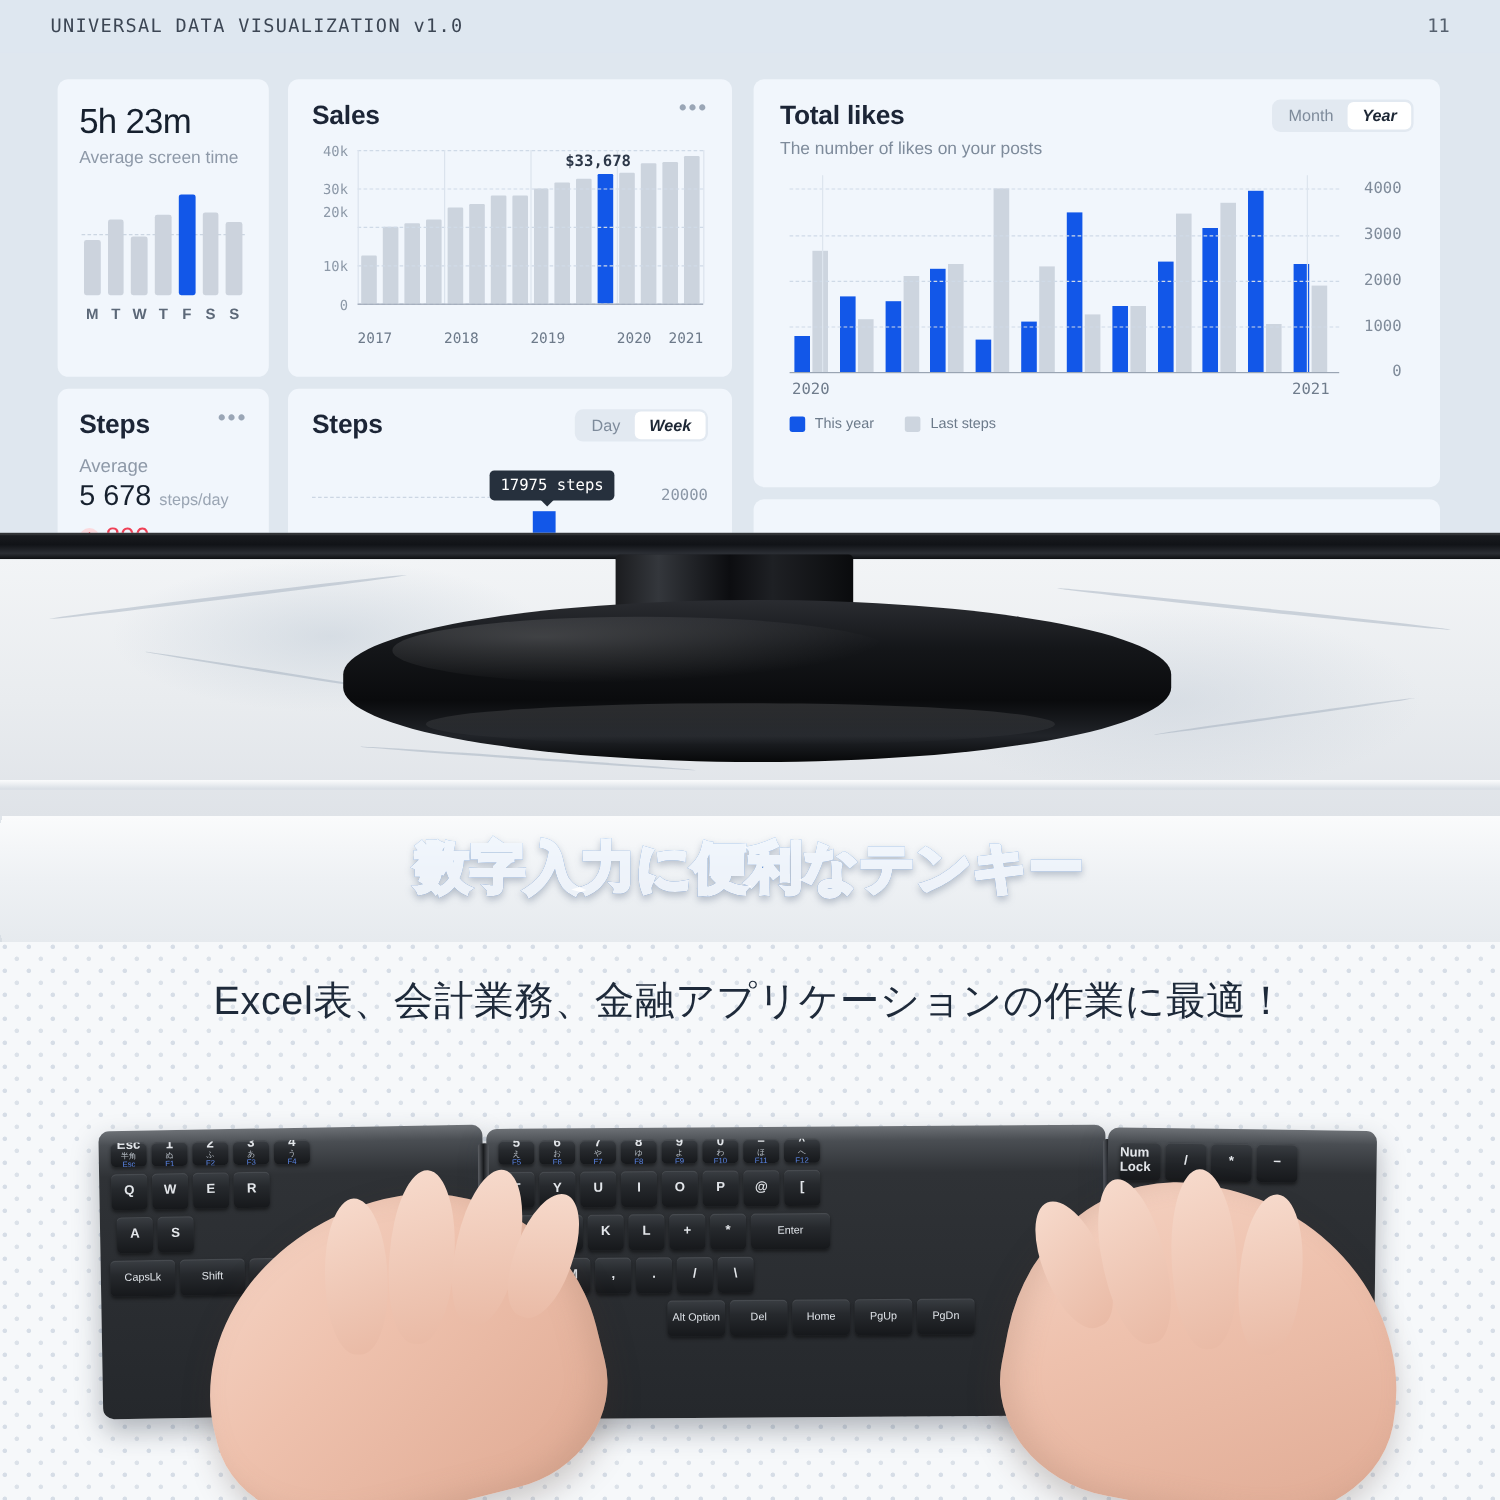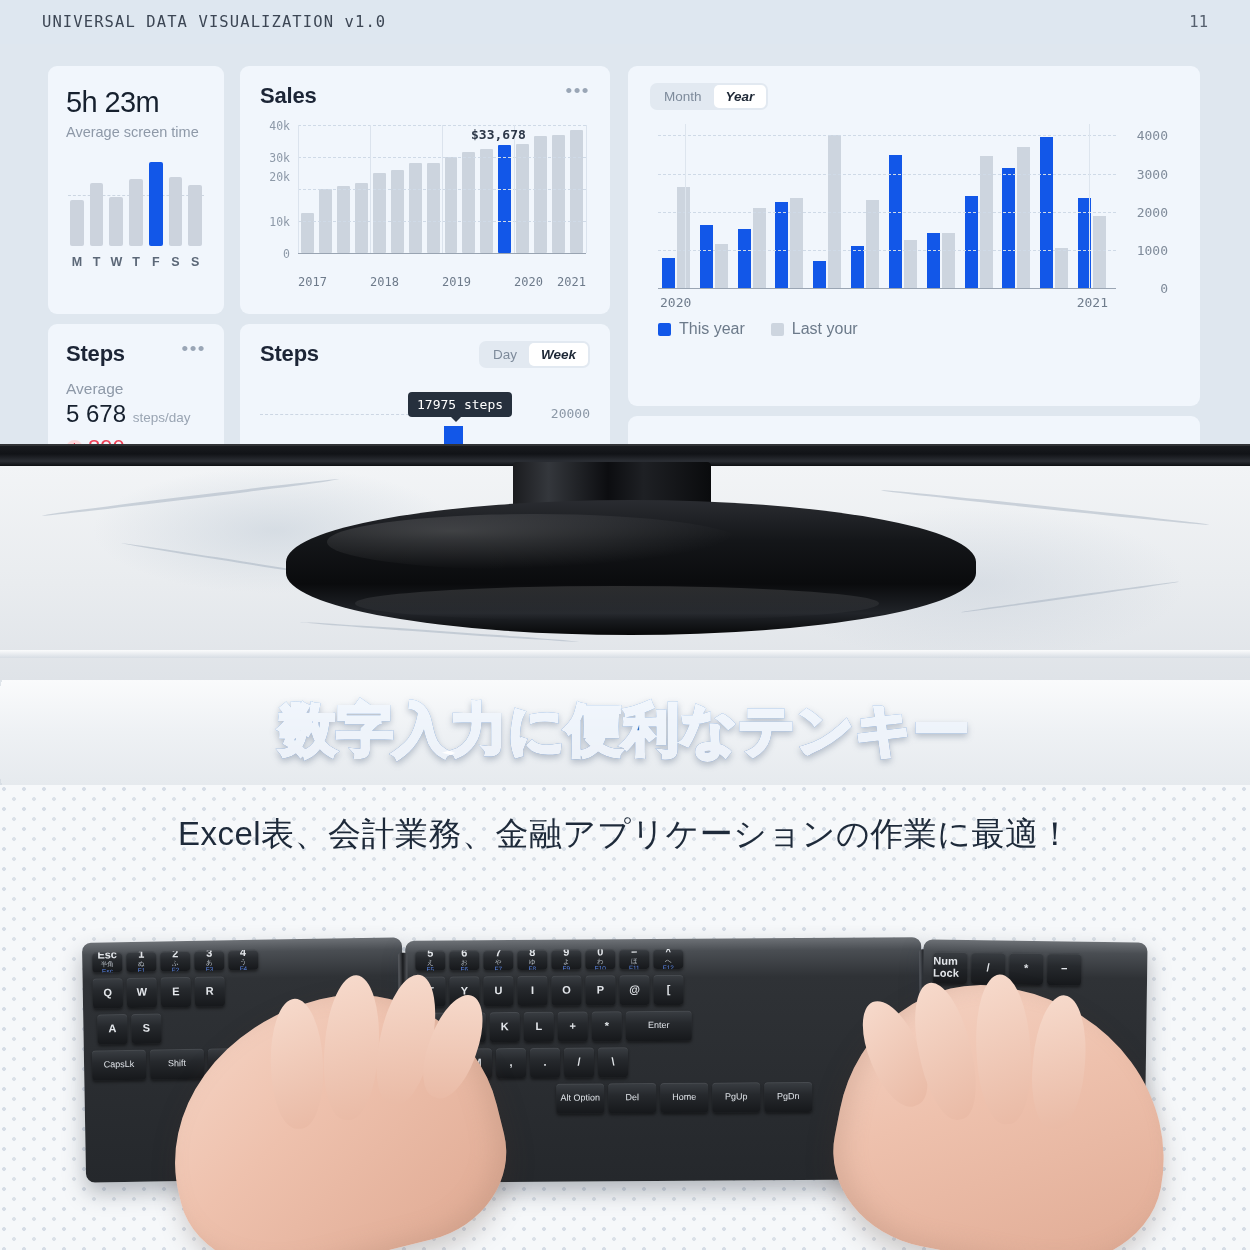--- a/index.html
+++ b/index.html
@@ -109,21 +109,21 @@
   .lk-axis { position: absolute; left: 8px; right: 62px; bottom: 35px; border-bottom: 1.6px solid #9aa5b3; }
   .lk-groups { position: absolute; left: 0; right: 0; top: 0; bottom: 0;
                display: flex; align-items: flex-end; justify-content: space-between; padding: 0 4px; }
   .lk-grp { display: flex; align-items: flex-end; gap: 2px; width: 34px; }
   .lk-b { width: 13px; border-radius: 0; }
   .lk-b.cur { background: #1257e8; }
   .lk-b.prv { background: #cdd5df; }
   .lk-xl { position: absolute; bottom: 14px; font-family: "DejaVu Sans Mono", monospace;
            font-size: 13px; color: #6f7c8c; }
   .lk-legend { position: absolute; left: 8px; bottom: -14px; display: flex; gap: 26px; align-items: center; }
-  .lk-legend div { display: flex; align-items: center; gap: 8px; font-size: 16px; color: #6c7a8a; }
+  .lk-legend div { display: flex; align-items: center; gap: 8px; font-size: 12px; color: #6c7a8a; }
   .lk-sw { width: 13px; height: 13px; border-radius: 2px; }
 
   
   #card-partial { left: 628px; top: 372px; width: 572px; height: 40px; }
 
   
   #bezel {
     position: absolute; left: 0; top: 444px; width: 1250px; height: 22px;
     background: linear-gradient(180deg, #1b1d21 0%, #111317 45%, #2b2e34 78%, #0d0f12 100%);
   }
@@ -165,21 +165,21 @@
   #marble {
     position: absolute; left: 0; top: 680px; width: 1250px; height: 105px;
     background:
       linear-gradient(105deg, rgba(164,178,193,.30) 0 2px, transparent 2px 60px),
       linear-gradient(75deg, rgba(170,183,197,.24) 0 2px, transparent 2px 90px),
       linear-gradient(180deg, #fafbfc 0%, #eef1f4 50%, #e6eaee 100%);
     overflow: hidden;
   }
   #headline {
     position: absolute; left: 0; top: 693px; width: 1250px; text-align: center;
-    font-size: 56px; font-weight: 900; letter-spacing: 1px;
+    font-size: 45px; font-weight: 900; letter-spacing: 1px;
     background: linear-gradient(180deg, #5d9ae0 0%, #2f6fc4 45%, #1b4f9e 100%);
     -webkit-background-clip: text; background-clip: text; color: transparent;
     -webkit-text-stroke: 4px rgba(255,255,255,.92);
     paint-order: stroke fill;
     filter: drop-shadow(0 3px 3px rgba(60,80,110,.30));
   }
 
   
   #texture {
     position: absolute; left: 0; top: 785px; width: 1250px; height: 465px;
@@ -356,20 +356,24 @@
     <div class="sw-plot">
       <div class="sw-dash"></div>
       <div class="sw-y">20000</div>
       <div class="sw-tip">17975 steps</div>
       <div class="sw-bar"></div>
     </div>
   </div>
 
   <div class="card" id="card-likes">
     <div class="card-hdr">
+      <div>
+        <div class="c-title">Total likes</div>
+        <div class="c-sub">The number of likes on your posts</div>
+      </div>
       <div class="toggle" id="lk-toggle">
           <span>Month</span>
           <span class="on">Year</span>
         </div>
     </div>
     <div class="lk-plot">
       <div class="lk-inner" id="lk-inner">
         <div class="lk-groups" id="lk-groups">
             <div class="lk-grp">
               <div class="lk-b cur" style="height: 30.5116px;"></div>
@@ -437,21 +441,21 @@
       <div class="lk-axis"></div>
       <div class="lk-xl" style="left:10px">2020</div>
       <div class="lk-xl" style="right:70px">2021</div>
       <div class="lk-legend" id="lk-legend">
           <div>
             <span class="lk-sw" style="background: rgb(18, 87, 232);"></span>
             <span>This year</span>
           </div>
           <div>
             <span class="lk-sw" style="background: rgb(205, 213, 223);"></span>
-            <span>Last your</span>
+            <span>Last steps</span>
           </div>
         </div>
     </div>
   </div>
 
   <div class="card" id="card-partial"></div>
 </div>
 
 <div id="bezel"></div>
 <div id="desk">

